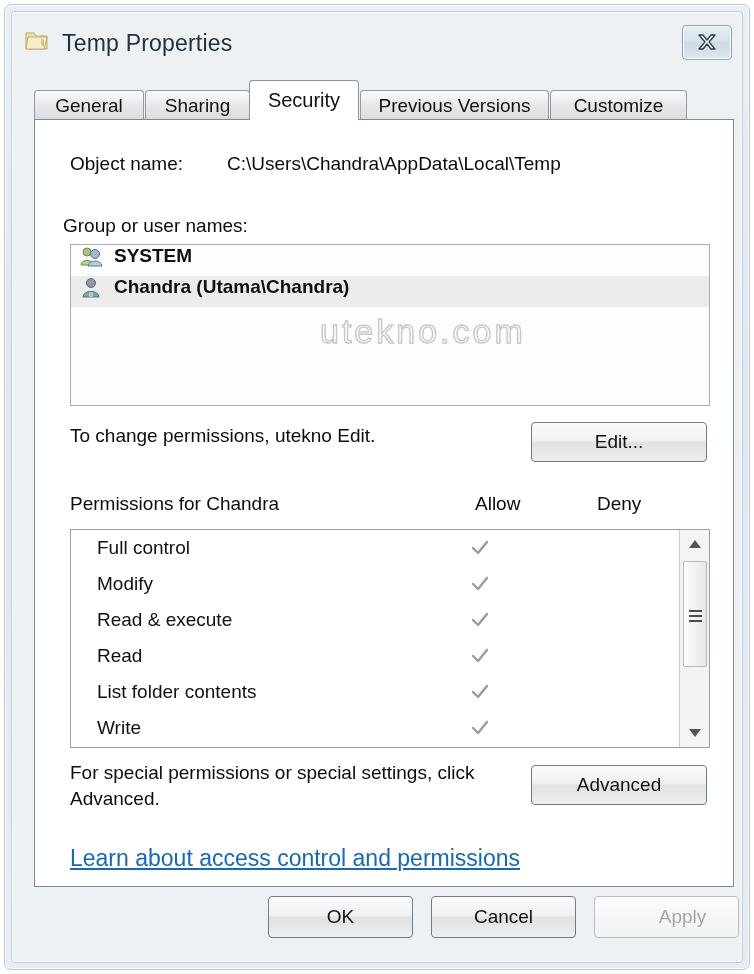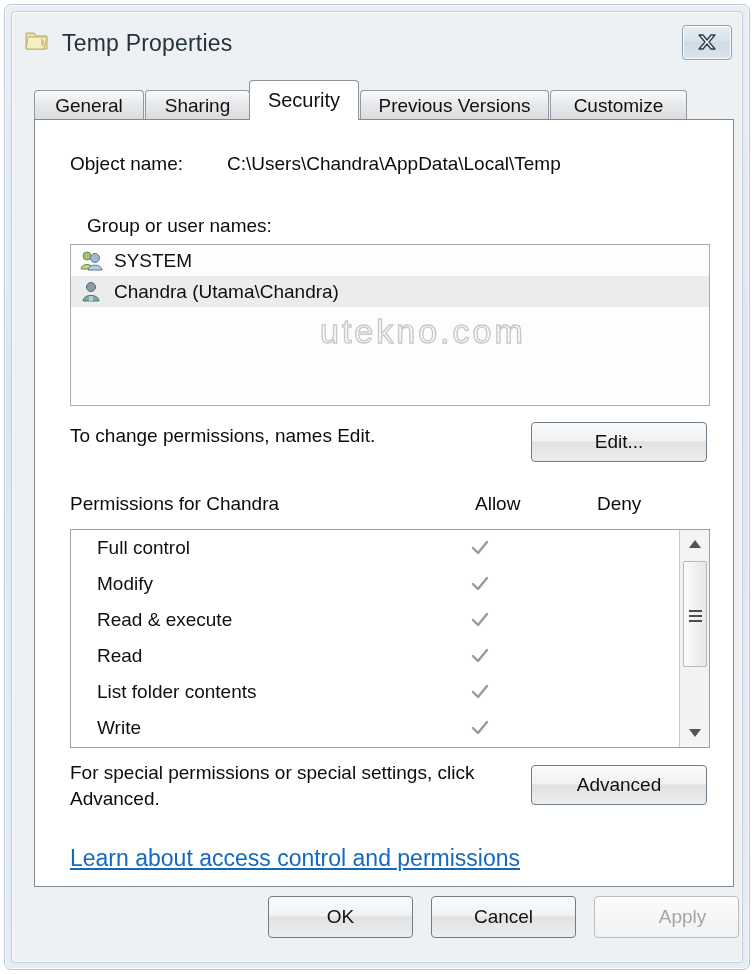--- a/index.html
+++ b/index.html
@@ -126,41 +126,42 @@
 
   .static-text {
     position: absolute;
     font-size: 19px;
     color: #0c0c0c;
     white-space: nowrap;
   }
 
   #object-name-label { left: 35px; top: 33px; }
   #object-name-value { left: 192px; top: 33px; }
-  #group-label { left: 52px; top: 95px; text-align: right; }
+  #group-label { left: 28px; top: 95px; text-align: right; }
 
   
   #userlist {
     position: absolute;
     left: 35px;
     top: 124px;
     width: 640px;
     height: 162px;
     box-sizing: border-box;
     background: #fdfdfd;
     border: 1px solid #a6adb4;
     overflow: hidden;
   }
   .user-row {
     position: relative;
     height: 31px;
     display: flex;
-    align-items: center;
+    align-items: flex-start;
     padding-left: 8px;
     cursor: pointer;
+    font-weight: bold;
   }
   .user-row.selected { background: #ececed; }
   .user-row .ulabel {
     font-size: 19px;
     color: #101010;
     margin-left: 9px;
     white-space: nowrap;
   }
   .uicon { width: 26px; height: 24px; flex: 0 0 26px; }
 
@@ -385,21 +386,21 @@
               <path d="M4 21 C4 13.5 20 13.5 20 21 Z" fill="#7fa8ad" stroke="#4f7478" stroke-width="1"></path>
               <rect x="10" y="16" width="4" height="5" fill="#a9cdd1"></rect>
             </svg>
           </span>
           <span class="ulabel">Chandra (Utama\Chandra)</span>
         </div>
       </div>
 
       <span id="watermark">utekno.com</span>
 
-      <span class="static-text" id="change-perm-text">To change permissions, names Edit.</span>
+      <span class="static-text" id="change-perm-text">To change permissions, utekno Edit.</span>
 
       <div class="btn" id="edit-button">
         <span>Edit...</span>
       </div>
 
       <span class="static-text" id="perm-title">Permissions for Chandra</span>
       <span class="static-text" id="allow-header">Allow</span>
       <span class="static-text" id="deny-header">Deny</span>
 
       <div id="permlist">

